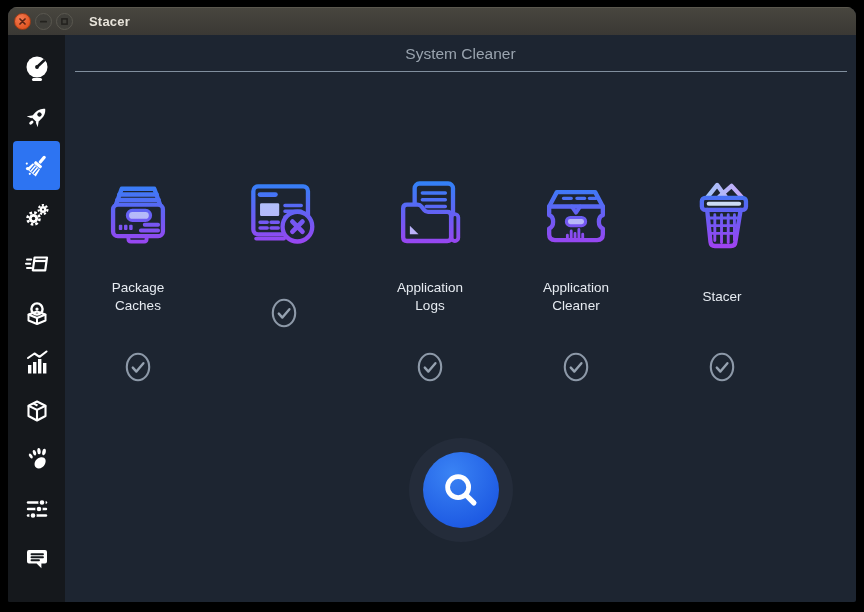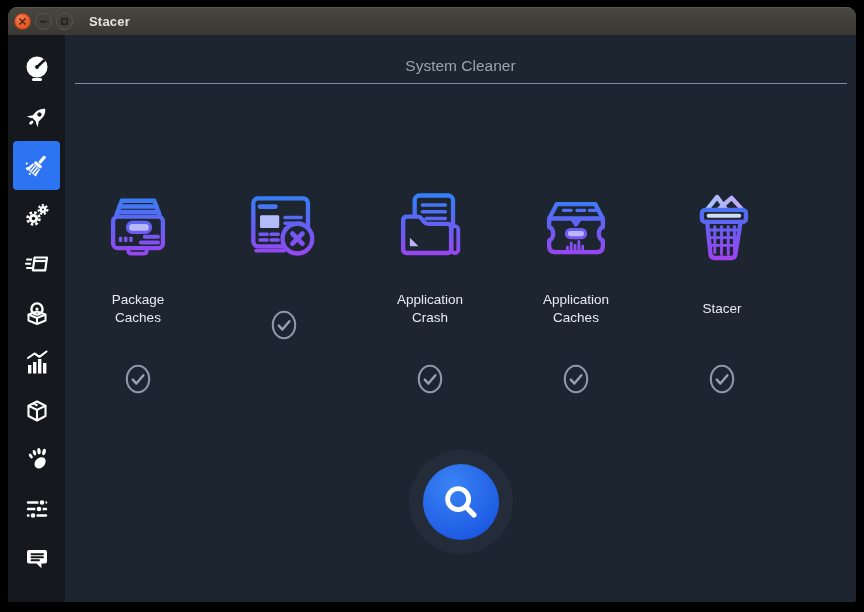--- a/index.html
+++ b/index.html
@@ -17,21 +17,21 @@
   .wbtn.minmax{background:#403f3a;border:1px solid #5a5850;}
   .win-title{margin-left:12px;color:#e7e3da;font-size:13px;font-weight:bold;letter-spacing:.2px;}
   
   .app{display:flex;height:567px;}
   .sidebar{width:57px;background:var(--bg-sidebar,#15181c);padding-top:8px;box-sizing:border-box;
     display:flex;flex-direction:column;flex:none;}
   .side-item{height:49px;margin:0 5px;border-radius:4px;display:flex;align-items:center;justify-content:center;}
   .side-item svg{display:block;}
   .side-item.active{background:var(--accent,#2d74f2);}
   .content{flex:1;position:relative;display:flex;flex-direction:column;align-items:stretch;}
-  .page-title{margin:0;padding-top:22px;text-align:center;color:#9aa4af;font-size:15.5px;font-weight:400;}
+  .page-title{margin:0;padding-top:10px;text-align:center;color:#9aa4af;font-size:15.5px;font-weight:400;}
   .rule{height:1px;background:#93a2b2;opacity:.85;margin:8px 9px 0 10px;}
   
   .categories{display:flex;justify-content:flex-start;margin-top:100px;}
   .cat{width:146px;display:flex;flex-direction:column;align-items:center;}
   .cat-icon{width:92px;height:92px;}
   .cat-label{margin-top:12px;height:42px;display:flex;align-items:center;justify-content:center;
     text-align:center;color:#e6ebf1;font-size:13.5px;line-height:1.35;max-width:86px;}
   .check{margin-top:34px;cursor:pointer;}
   
   .scan-row{display:flex;justify-content:center;margin-top:56px;}
@@ -256,39 +256,39 @@
           <div class="cat">
             <svg class="cat-icon" viewBox="0 0 96 96">
               <g fill="none" stroke="url(#gm)" stroke-linecap="round" stroke-linejoin="round">
                 <rect x="32" y="12" width="40" height="56" rx="5" stroke-width="4.5"></rect>
                 <path d="M40 22 H64 M40 29 H64 M44 36 H64" stroke-width="3.6"></path>
               </g>
               <rect x="70.5" y="44" width="7" height="28" rx="3.5" fill="var(--bg-main,#1d2531)" stroke="url(#gm)" stroke-width="4"></rect>
               <path d="M24 34 h11 q2.6 0 4.1 2 l2.8 3.6 q1.5 2 4.1 2 H66 q4 0 4 4 V68 q0 4 -4 4 H24 q-4 0 -4 -4 V38 q0 -4 4 -4 Z" fill="var(--bg-main,#1d2531)" stroke="url(#gm)" stroke-width="4.5" stroke-linejoin="round"></path>
               <path d="M27 56 L36 65 H27 Z" fill="url(#gl)"></path>
             </svg>
-            <div class="cat-label">Application Crash</div>
+            <div class="cat-label">Application Logs</div>
             <svg class="check" width="26" height="30" viewBox="0 0 26 30">
               <ellipse cx="13" cy="15" rx="11.2" ry="13.2" fill="none" stroke="#8d99a8" stroke-width="2.1"></ellipse>
               <path d="M7.8 15.6 L11.4 19.6 L18.4 11.2" fill="none" stroke="#96a2b0" stroke-width="2.4" stroke-linecap="round" stroke-linejoin="round"></path>
             </svg>
           </div>
 
           <div class="cat">
             <svg class="cat-icon" viewBox="0 0 96 96">
               <g fill="none" stroke="url(#gm)" stroke-linecap="round" stroke-linejoin="round">
                 <path d="M20 36 L28 21 H68 L76 36" stroke-width="4.5"></path>
                 <path d="M35 27.5 H43 M49 27.5 H57 M62 27.5 H69" stroke-width="3.6"></path>
                 <path d="M20 36 H76 V45 C70.5 46.8 70.5 57.2 76 59 V65 Q76 71 70 71 H26 Q20 71 20 65 V59 C25.5 57.2 25.5 46.8 20 45 Z" stroke-width="4.5"></path>
                 <path d="M43.5 36 L48 42.5 L52.5 36" stroke-width="4"></path>
                 <path d="M39 70 V66 M43 70 V61.5 M47 70 V64 M51 70 V60 M55 70 V65" stroke-width="3"></path>
               </g>
               <rect x="38" y="47.5" width="20" height="8.5" rx="4.2" fill="url(#gl)" stroke="url(#gm)" stroke-width="3.2"></rect>
             </svg>
-            <div class="cat-label">Application Caches</div>
+            <div class="cat-label">Application Cleaner</div>
             <svg class="check" width="26" height="30" viewBox="0 0 26 30">
               <ellipse cx="13" cy="15" rx="11.2" ry="13.2" fill="none" stroke="#8d99a8" stroke-width="2.1"></ellipse>
               <path d="M7.8 15.6 L11.4 19.6 L18.4 11.2" fill="none" stroke="#96a2b0" stroke-width="2.4" stroke-linecap="round" stroke-linejoin="round"></path>
             </svg>
           </div>
 
           <div class="cat">
             <svg class="cat-icon" viewBox="0 0 96 96">
               <path d="M33 26 L43 13.5 L52 26 M45 26 L58 14.5 L68.5 26" fill="none" stroke="url(#gl2)" stroke-width="4.5" stroke-linecap="round" stroke-linejoin="round"></path>
               <g fill="none" stroke="url(#gm)" stroke-linecap="round" stroke-linejoin="round">

